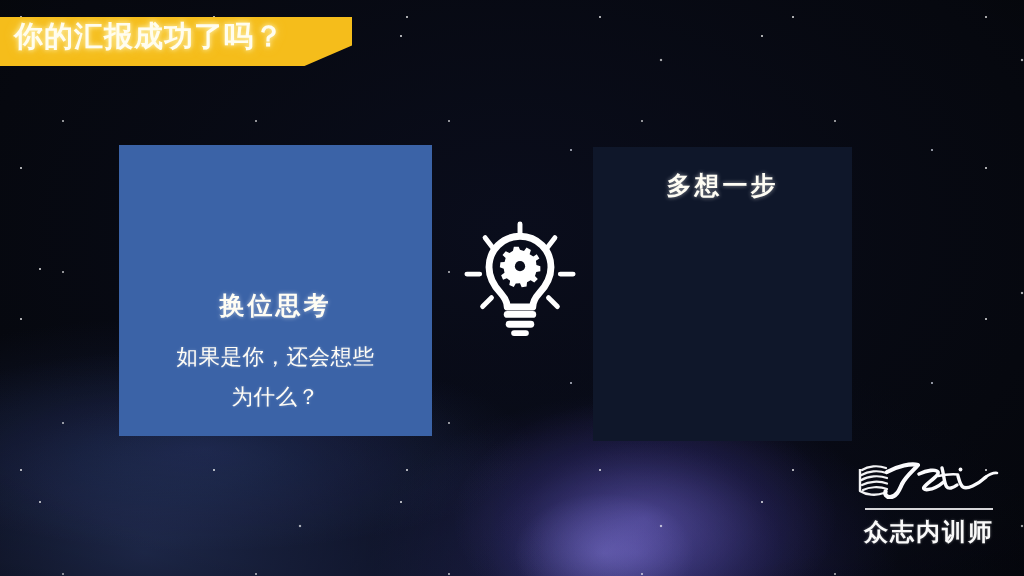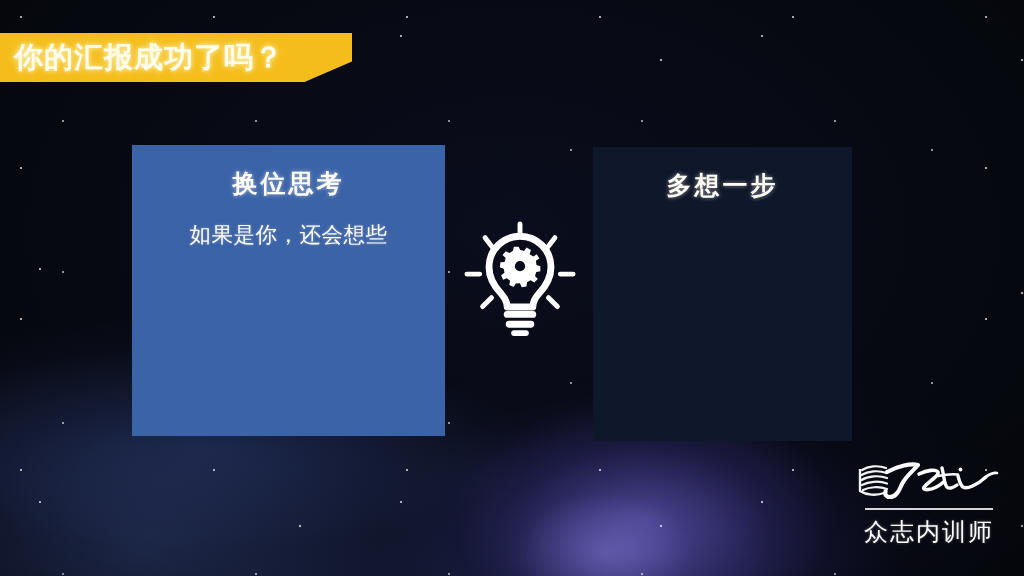--- a/index.html
+++ b/index.html
@@ -82,27 +82,27 @@
     position: absolute;
     inset: 0;
     background: radial-gradient(ellipse 120% 110% at 50% 45%, rgba(0,0,0,0) 52%, rgba(0,0,0,0.55) 100%);
     pointer-events: none;
   }
 
   
   #title-banner {
     position: absolute;
     left: 0;
-    top: 33px;
+    top: 17px;
     width: 352px;
     height: 49px;
     background: #f5bd1b;
     clip-path: polygon(0 0, 100% 0, 100% 58%, 86.5% 100%, 0 100%);
     display: flex;
-    align-items: center;
+    align-items: flex-start;
   }
   #title-banner .title-text {
     margin-left: 14px;
     font-size: 29px;
     font-weight: bold;
     letter-spacing: 1px;
     color: #fffdef;
     text-shadow: 0 0 5px rgba(255,248,200,0.95), 0 0 11px rgba(255,230,120,0.7);
     white-space: nowrap;
   }
@@ -110,25 +110,26 @@
   
   .card {
     position: absolute;
     box-sizing: border-box;
     display: flex;
     flex-direction: column;
     align-items: center;
     padding: 22px 16px 18px 16px;
   }
   #card-left {
-    left: 132px;
+    left: 119px;
     top: 145px;
     width: 313px;
     height: 291px;
     background: #3b63a7;
+    justify-content: flex-end;
   }
   #card-right {
     left: 593px;
     top: 147px;
     width: 259px;
     height: 294px;
     background: #0f172a;
   }
   .card-title {
     font-size: 25px;
@@ -180,21 +181,21 @@
   #logo-mark svg { display: block; width: 100%; height: 100%; }
   #logo-rule {
     width: 128px;
     height: 1.5px;
     background: #e8e8ea;
     margin: 2px 0 6px 0;
     opacity: 0.92;
   }
   #logo-name {
     font-size: 24px;
-    font-weight: normal;
+    font-weight: bold;
     letter-spacing: 2px;
     color: #fafafa;
     white-space: nowrap;
     text-shadow: 0 0 3px rgba(255,255,255,0.35);
   }
 </style>
 </head>
 <body>
 
 <div id="slide">
@@ -207,20 +208,21 @@
   <div class="vignette"></div>
 
   <div id="title-banner">
     <span class="title-text">你的汇报成功了吗？</span>
   </div>
 
   <div id="card-left" class="card">
     <div class="card-title">换位思考</div>
     <div class="card-body">
       <div>如果是你，还会想些</div>
+      <div>为什么？</div>
     </div>
   </div>
 
   <div id="bulb-icon">
     <svg viewBox="0 0 120 120" xmlns="http://www.w3.org/2000/svg" aria-hidden="true">
       <g stroke="#ffffff" stroke-linecap="round" stroke-width="5">
         <line x1="60" y1="4" x2="60" y2="17"></line>
         <line x1="24.5" y1="18" x2="32.5" y2="28.5"></line>
         <line x1="95.5" y1="18" x2="87.5" y2="28.5"></line>
         <line x1="6" y1="55" x2="19" y2="55"></line>

